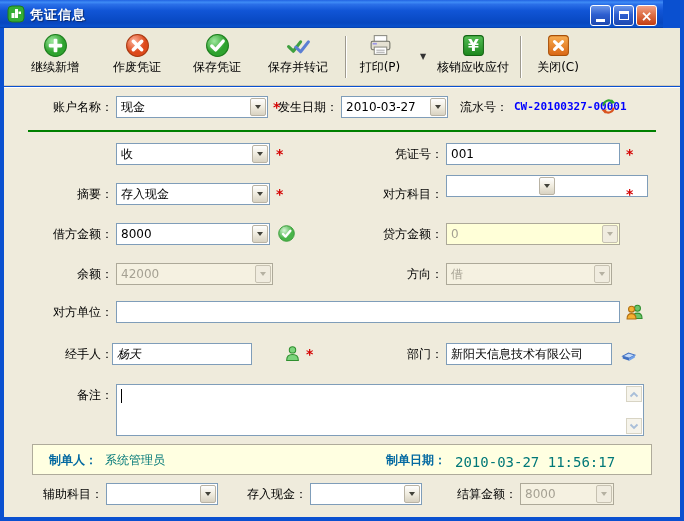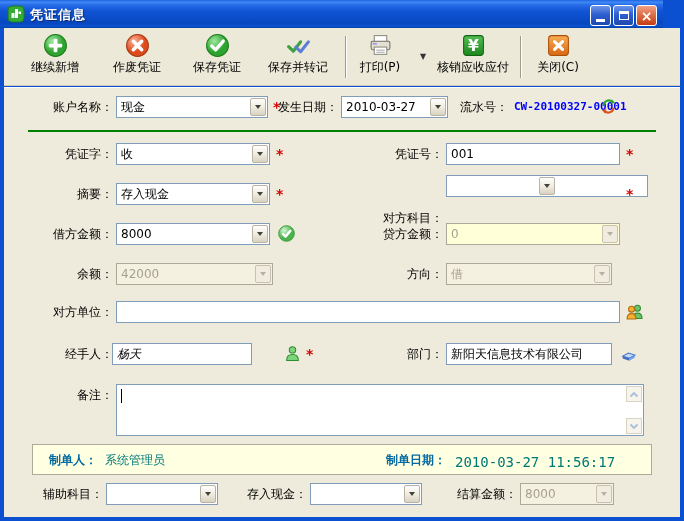--- a/index.html
+++ b/index.html
@@ -191,41 +191,40 @@
     <span class="serial" style="left:510px;top:8px;">CW-20100327-00001</span>
     <svg class="sideico" style="left:596px;top:10px;" viewBox="0 0 16 16">
       <path d="M3.2 7 A5 5 0 0 1 11.5 3.6" fill="none" stroke="#2FA32F" stroke-width="2"></path>
       <path d="M11 1.2 L14.4 4.6 L9.8 5.4 Z" fill="#2FA32F"></path>
       <path d="M12.8 9 A5 5 0 0 1 4.5 12.4" fill="none" stroke="#D9531E" stroke-width="2"></path>
       <path d="M5 14.8 L1.6 11.4 L6.2 10.6 Z" fill="#D9531E"></path>
     </svg>
 
     <div class="hline" style="left:24px;top:42px;width:628px;"></div>
 
-    <span class="lbl" style="left:19px;top:55px;">凭证字：</span>
     <div class="combo" style="left:112px;top:55px;width:154px;">
       <span class="ctext">收</span>
       <span class="cbtn">
           <i class="carr"></i>
         </span>
     </div>
     <span class="req" style="left:272px;top:55px;">*</span>
     <span class="lbl" style="left:349px;top:55px;">凭证号：</span>
     <input class="txt" style="left: 442px; top: 55px; width: 174px;" value="001">
     <span class="req" style="left:622px;top:55px;">*</span>
 
     <span class="lbl" style="left:19px;top:95px;">摘要：</span>
     <div class="combo" style="left:112px;top:95px;width:154px;">
       <span class="ctext">存入现金</span>
       <span class="cbtn">
           <i class="carr"></i>
         </span>
     </div>
     <span class="req" style="left:272px;top:95px;">*</span>
-    <span class="lbl" style="left:349px;top:95px;margin-top:24px;">对方科目：</span>
+    <span class="lbl" style="left:349px;top:95px;">对方科目：</span>
     <div class="combo" style="left:442px;top:87px;width:202px;flex-direction:column;">
       <span class="ctext">银行取款</span>
       <span class="cbtn">
           <i class="carr"></i>
         </span>
     </div>
     <span class="req" style="left:622px;top:95px;">*</span>
 
     <span class="lbl" style="left:19px;top:135px;">借方金额：</span>
     <div class="combo" style="left:112px;top:135px;width:154px;">

